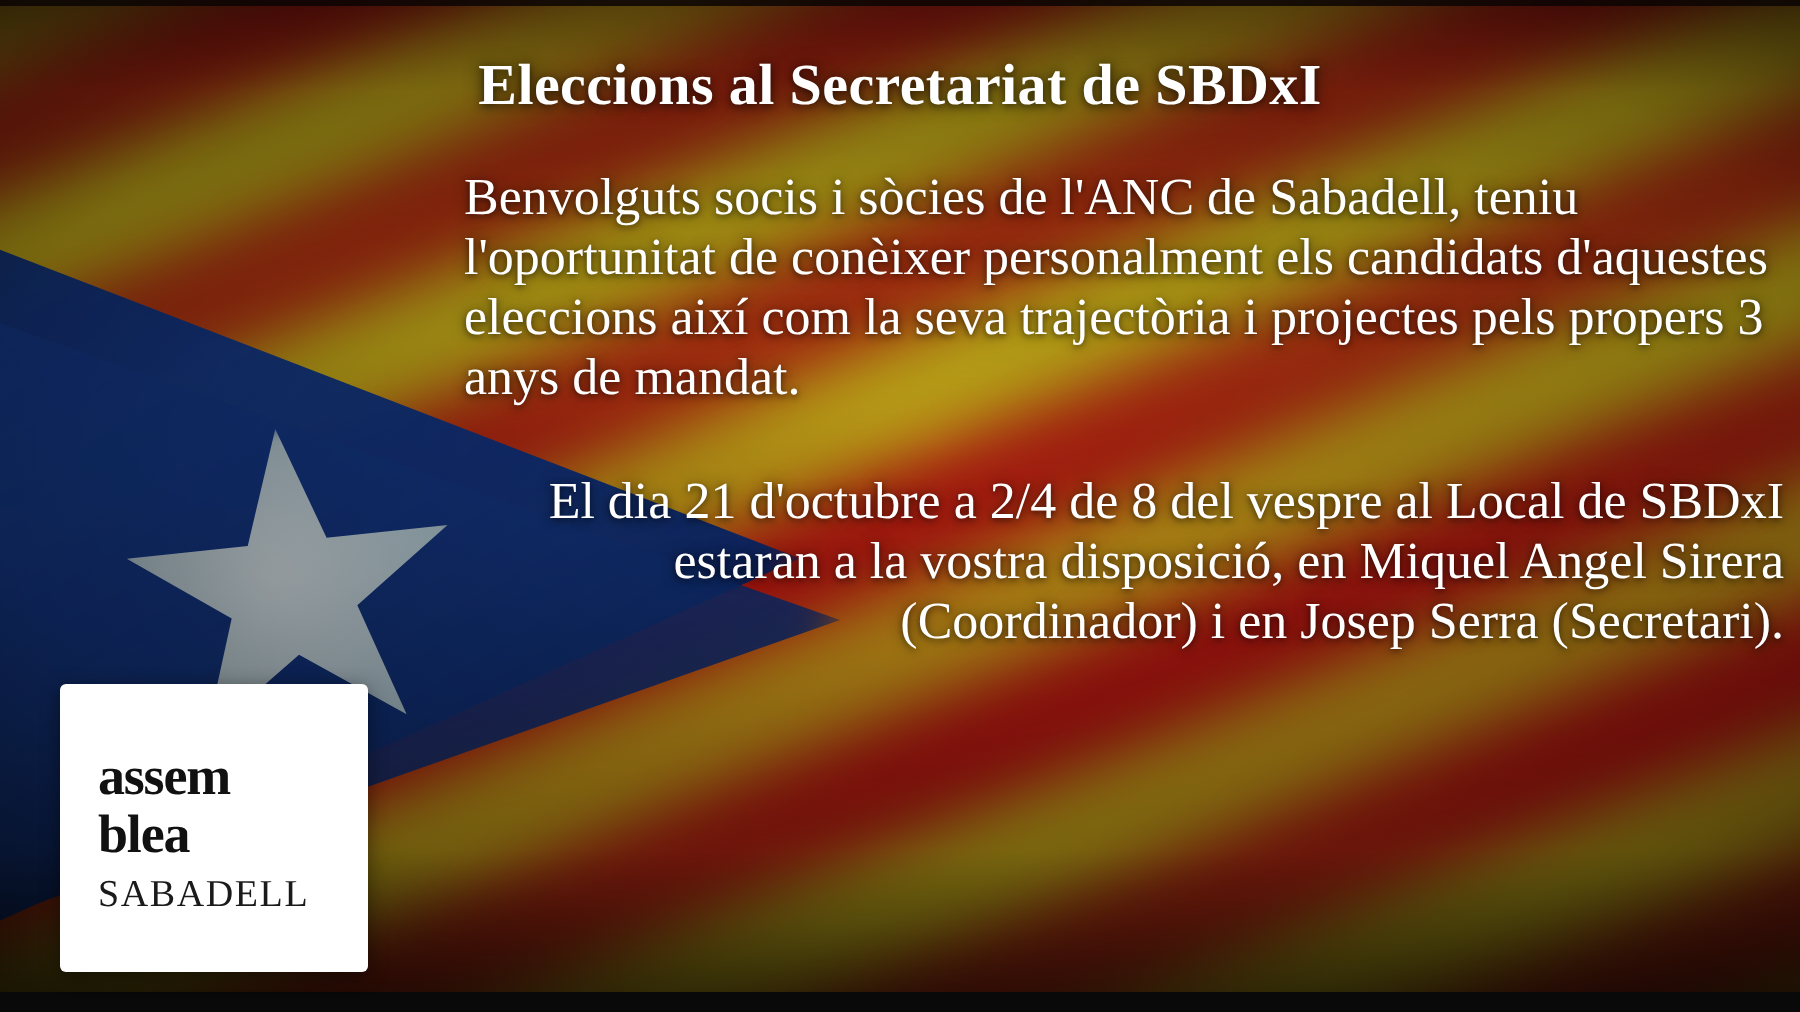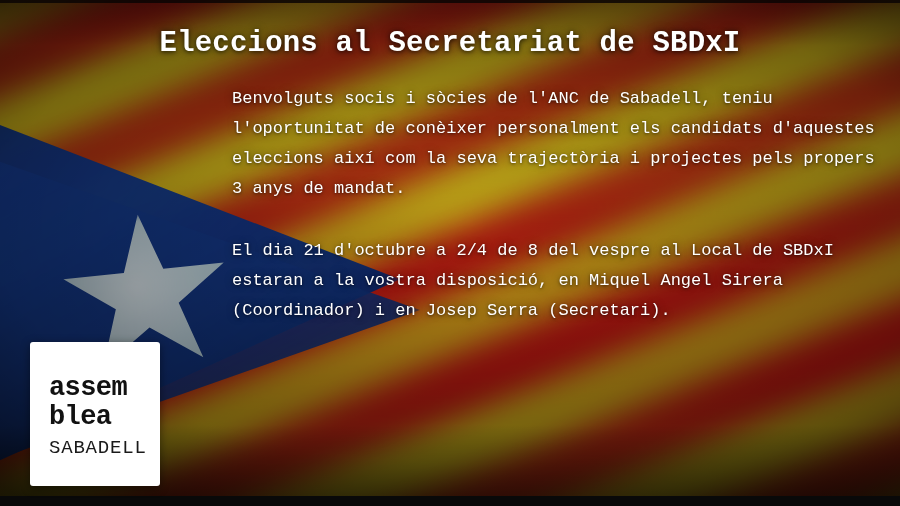--- a/index.html
+++ b/index.html
@@ -5,21 +5,21 @@
   html, body {
     margin: 0;
     padding: 0;
     background: #000;
   }
   #poster {
     position: relative;
     width: 900px;
     height: 506px;
     overflow: hidden;
-    font-family: Liberation Mono, monospace;
+    font-family: Liberation Serif, serif;
     background: #0c4a6e;
   }
 
   
   .bg-layer {
     position: absolute;
     inset: 0;
     overflow: hidden;
   }
   .bg-base {
@@ -133,36 +133,36 @@
     letter-spacing: 0.2px;
     text-shadow: 0 1px 4px rgba(0,0,0,0.62), 0 0 10px rgba(0,0,0,0.45);
   }
   .body-block {
     position: absolute;
     left: 232px;
     width: 660px;
   }
   .para {
     color: #ffffff;
-    font-size: 17px;
+    font-size: 26px;
     line-height: 30px;
     text-shadow: 0 1px 3px rgba(0,0,0,0.55), 0 0 8px rgba(0,0,0,0.40);
     margin: 0 0 30px 0;
   }
   .para:last-child { margin-bottom: 0; }
   #p1 { position: absolute; top: 84px; }
-  #p2 { position: absolute; top: 236px; }
+  #p2 { position: absolute; top: 236px; text-align: right; }
   #p3 { position: absolute; top: 366px; }
 
   
   .logo-box {
     position: absolute;
     left: 30px;
     top: 342px;
-    width: 130px;
+    width: 154px;
     height: 144px;
     background: #ffffff;
     border-radius: 3px;
     box-shadow: 0 2px 10px rgba(0,0,0,0.45);
   }
   .logo-inner {
     position: absolute;
     left: 19px;
     top: 32px;
   }

